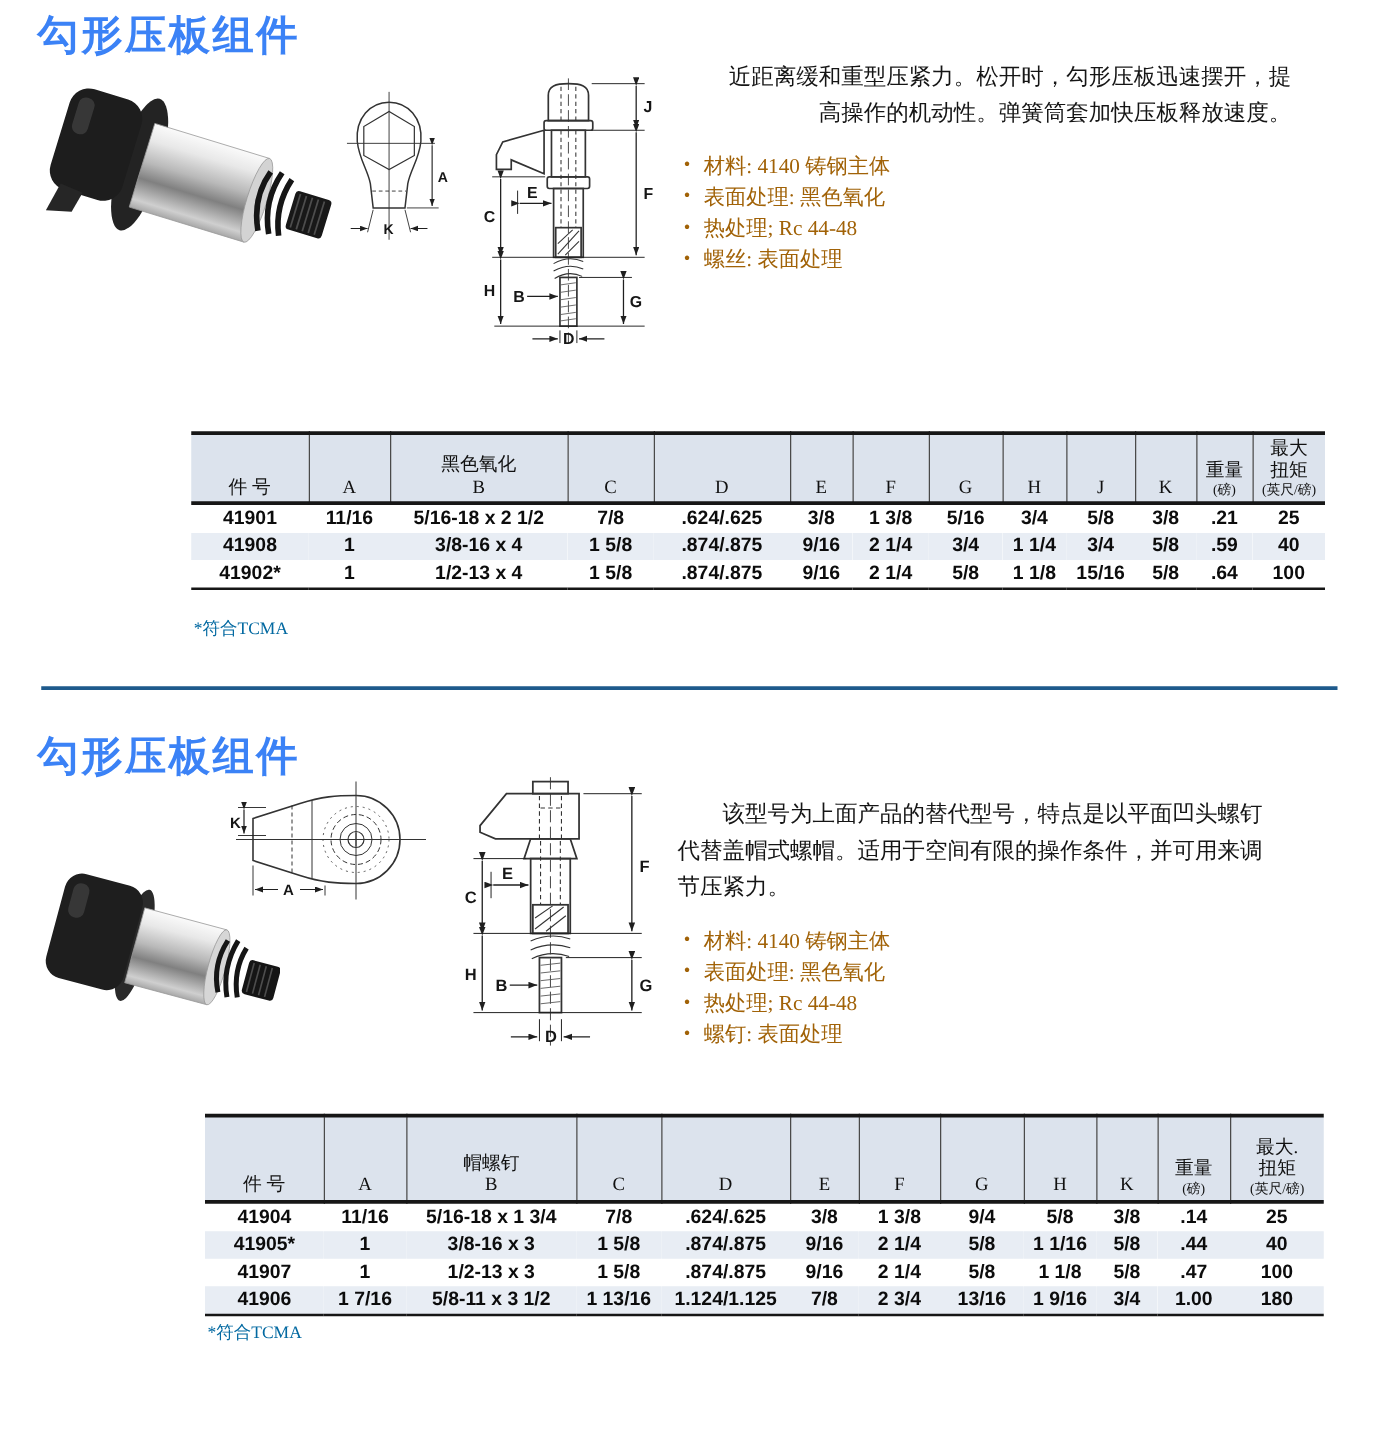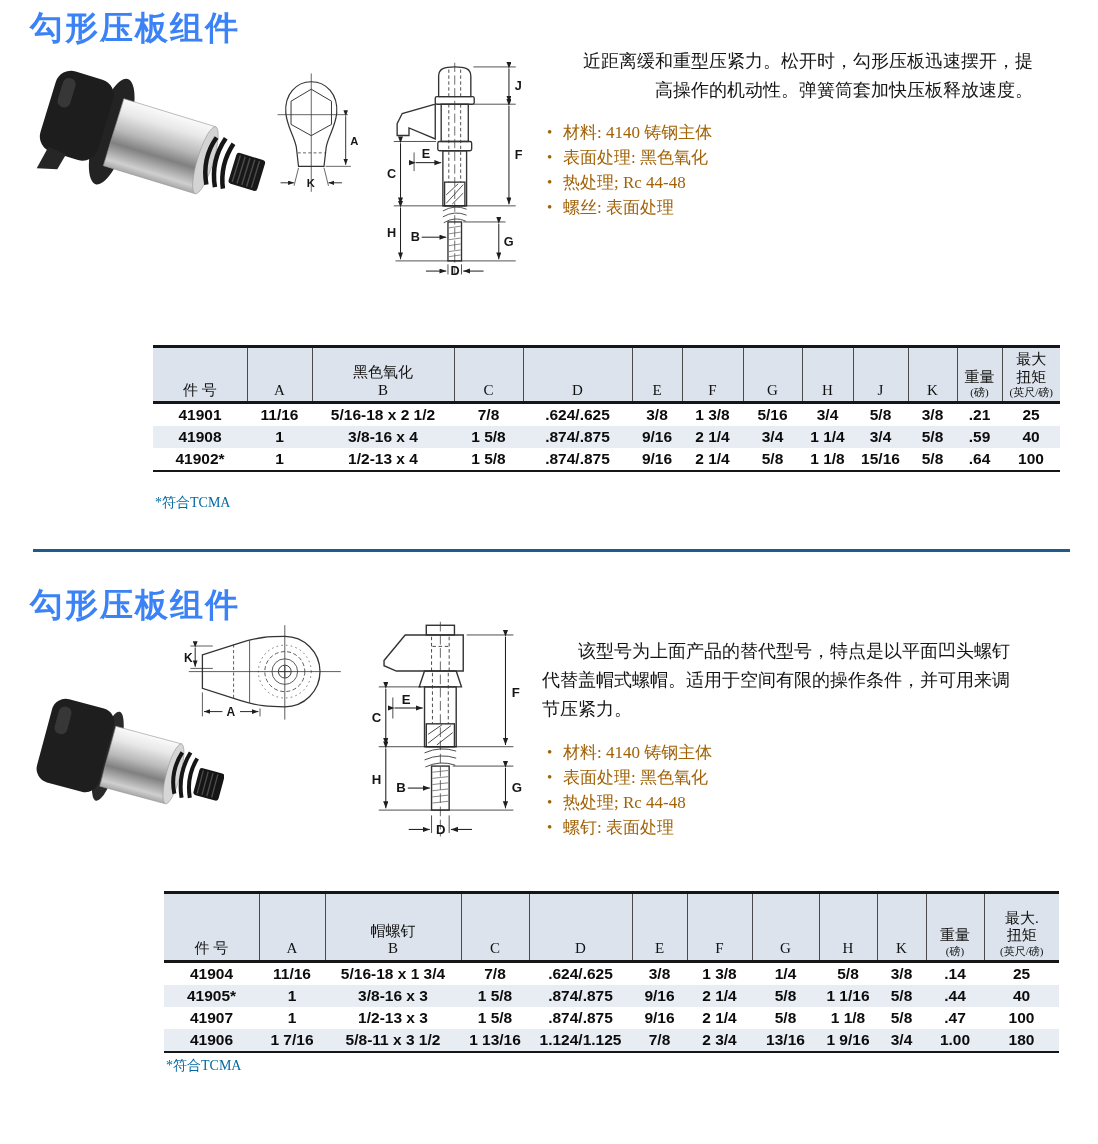--- a/index.html
+++ b/index.html
@@ -501,21 +501,21 @@
     </thead>
   <tbody>
       <tr>
         <td>41904</td>
         <td>11/16</td>
         <td>5/16-18 x 1 3/4</td>
         <td>7/8</td>
         <td>.624/.625</td>
         <td>3/8</td>
         <td>1 3/8</td>
-        <td>1/4</td>
+        <td>9/4</td>
         <td>5/8</td>
         <td>3/8</td>
         <td>.14</td>
         <td>25</td>
       </tr>
       <tr>
         <td>41905*</td>
         <td>1</td>
         <td>3/8-16 x 3</td>
         <td>1 5/8</td>

